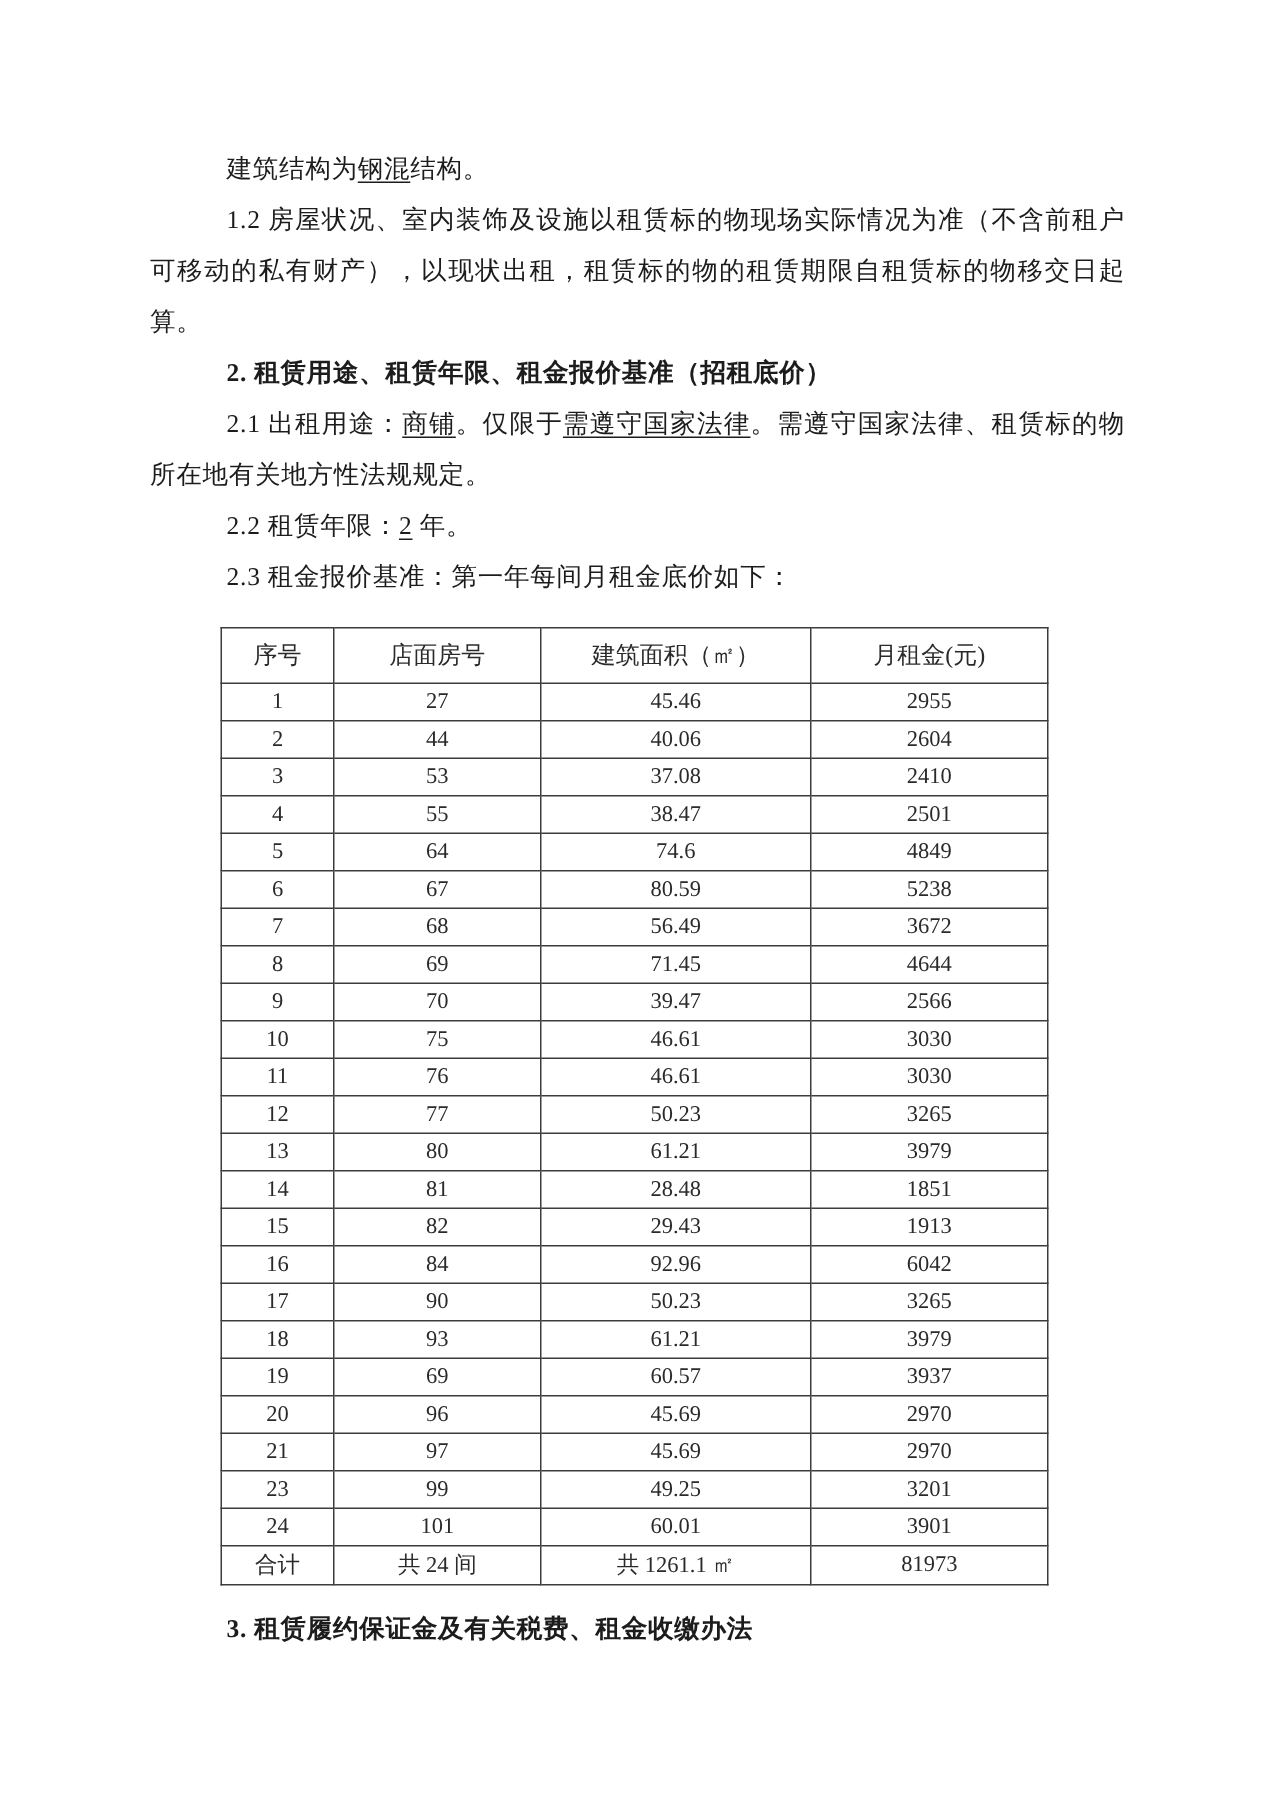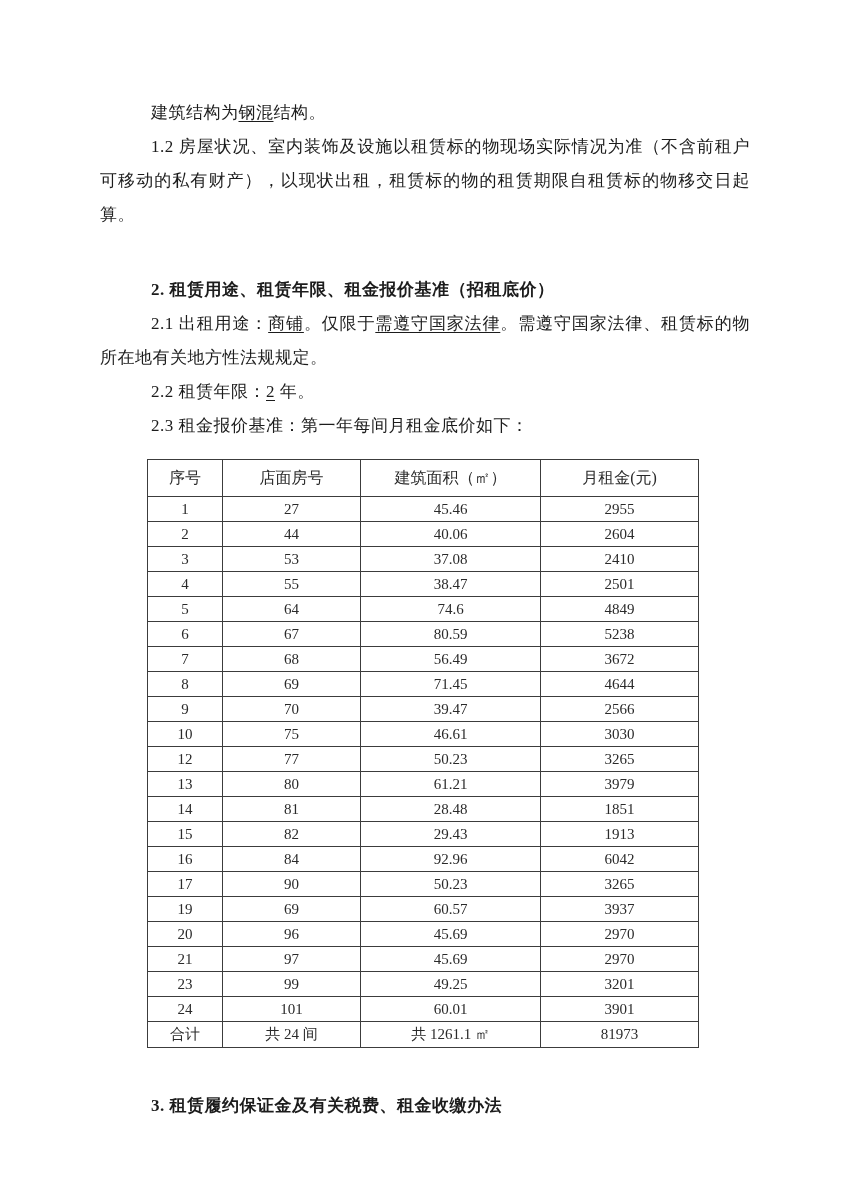--- a/index.html
+++ b/index.html
@@ -17,21 +17,21 @@
   .content {
     padding: 96px 99px 0 100px; 
   }
   .para {
     font-size: 17px;
     line-height: 34px;
     text-align: justify;
     letter-spacing: 0.5px;
   }
   .para.indent { text-indent: 3em; }
-  .para.bold { font-weight: bold; margin-top: 41px; }
+  .para.bold { font-weight: bold; }
   .para .u { text-decoration: underline; text-underline-offset: 3px; }
   table.rent-table {
     border-collapse: collapse;
     margin: 16px 0 0 47px;
     table-layout: fixed;
     width: 551px;
   }
   table.rent-table td {
     border: 1px solid #3c3c3c;
     text-align: center;
@@ -141,20 +141,26 @@
             <td>39.47</td>
             <td>2566</td>
           </tr>
           <tr>
             <td>10</td>
             <td>75</td>
             <td>46.61</td>
             <td>3030</td>
           </tr>
           <tr>
+            <td>11</td>
+            <td>76</td>
+            <td>46.61</td>
+            <td>3030</td>
+          </tr>
+          <tr>
             <td>12</td>
             <td>77</td>
             <td>50.23</td>
             <td>3265</td>
           </tr>
           <tr>
             <td>13</td>
             <td>80</td>
             <td>61.21</td>
             <td>3979</td>
@@ -177,20 +183,26 @@
             <td>92.96</td>
             <td>6042</td>
           </tr>
           <tr>
             <td>17</td>
             <td>90</td>
             <td>50.23</td>
             <td>3265</td>
           </tr>
           <tr>
+            <td>18</td>
+            <td>93</td>
+            <td>61.21</td>
+            <td>3979</td>
+          </tr>
+          <tr>
             <td>19</td>
             <td>69</td>
             <td>60.57</td>
             <td>3937</td>
           </tr>
           <tr>
             <td>20</td>
             <td>96</td>
             <td>45.69</td>
             <td>2970</td>

